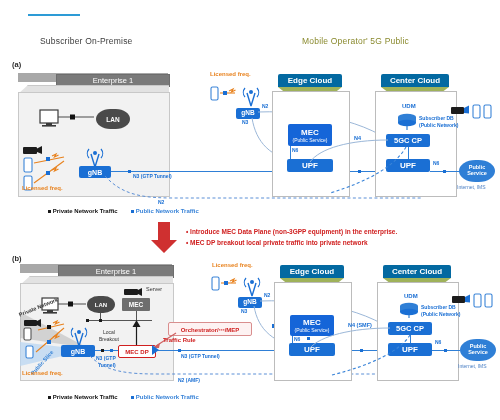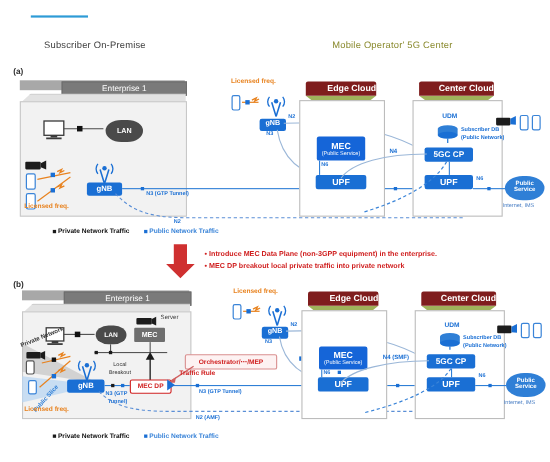--- a/index.html
+++ b/index.html
@@ -13,21 +13,21 @@
   .panelLetter{font-size:7.5px;font-weight:bold;color:#2b2b2b;}
 
   
   .entBanner{background:#7a7a7a;color:#fff;font-size:7.5px;text-align:center;
              line-height:11px;height:11px;border:1px solid #6d6d6d;}
   .entBannerTop{background:#a8a8a8;height:3px;}
   .entBody{background:#f2f2f2;border:1px solid #c8c8c8;}
   .entTopFace{background:#e2e2e2;border-left:1px solid #c8c8c8;border-top:1px solid #c8c8c8;}
 
   
-  .cloudBanner{background:#7f1d1d;color:#fff;font-size:8px;font-weight:bold;text-align:right;
+  .cloudBanner{background:#0369a1;color:#fff;font-size:8px;font-weight:bold;text-align:center;
                line-height:13px;height:13px;border-radius:2px 2px 0 0;white-space:nowrap;}
   .cloudBanner::after{content:"";position:absolute;left:0;bottom:-4px;width:100%;height:4px;
                background:#9fb25a;clip-path:polygon(0 0,100% 0,92% 100%,8% 100%);}
   .cloudBody{border:1px solid #bcbcbc;background:#fff;}
 
   
   .bnode{background:#1a6fd4;color:#fff;font-weight:bold;text-align:center;border-radius:2px;
          display:flex;align-items:center;justify-content:center;flex-direction:column;line-height:1.0;}
   .mecNode{background:#1565d8;color:#fff;border-radius:2px;text-align:center;
            display:flex;align-items:center;justify-content:center;flex-direction:column;}
@@ -66,21 +66,21 @@
             border-radius:50%/55%;display:flex;align-items:center;justify-content:center;
             flex-direction:column;line-height:1.05;}
   svg{display:block;overflow:visible;}
 </style>
 </head>
 <body>
 
 <div class="abs topline"></div>
 
 <div class="abs hdr" style="left:40px;top:36px;">Subscriber On-Premise</div>
-<div class="abs hdr op" style="left:302px;top:36px;">Mobile Operator' 5G Center</div>
+<div class="abs hdr op" style="left:302px;top:36px;">Mobile Operator' 5G Public</div>
 
 <div class="abs panelLetter" style="left:12px;top:60px;">(a)</div>
 
 <div class="abs" style="left:18px;top:73px;width:150px;height:9px;">
   <div class="entBannerTop" style="width:100%;height:100%;"></div>
 </div>
 <div class="abs entBanner" style="left:56px;top:74px;width:112px;">Enterprise 1</div>
 <div class="abs entTopFace" style="left:18px;top:85px;width:150px;height:8px;
      clip-path:polygon(0 100%,10px 0,100% 0,100% 100%);"></div>
 <div class="abs entBody" style="left:18px;top:92px;width:150px;height:103px;"></div>

